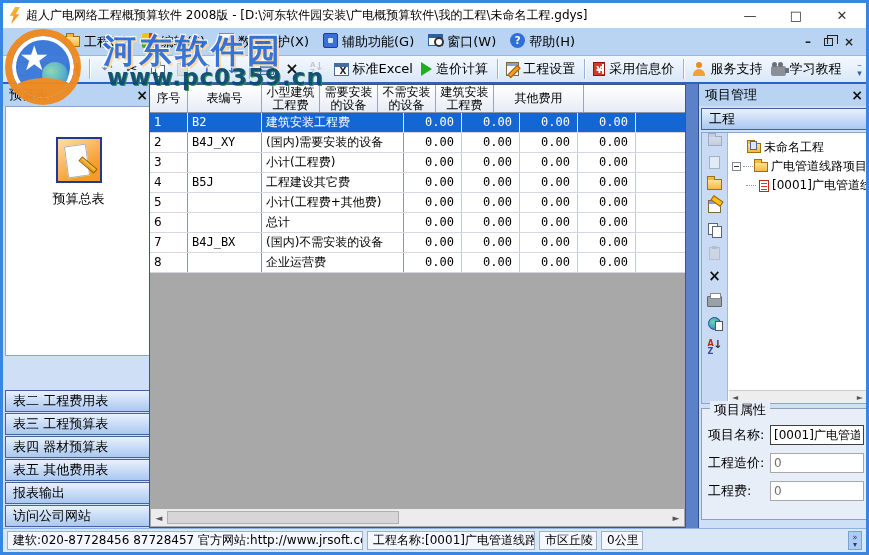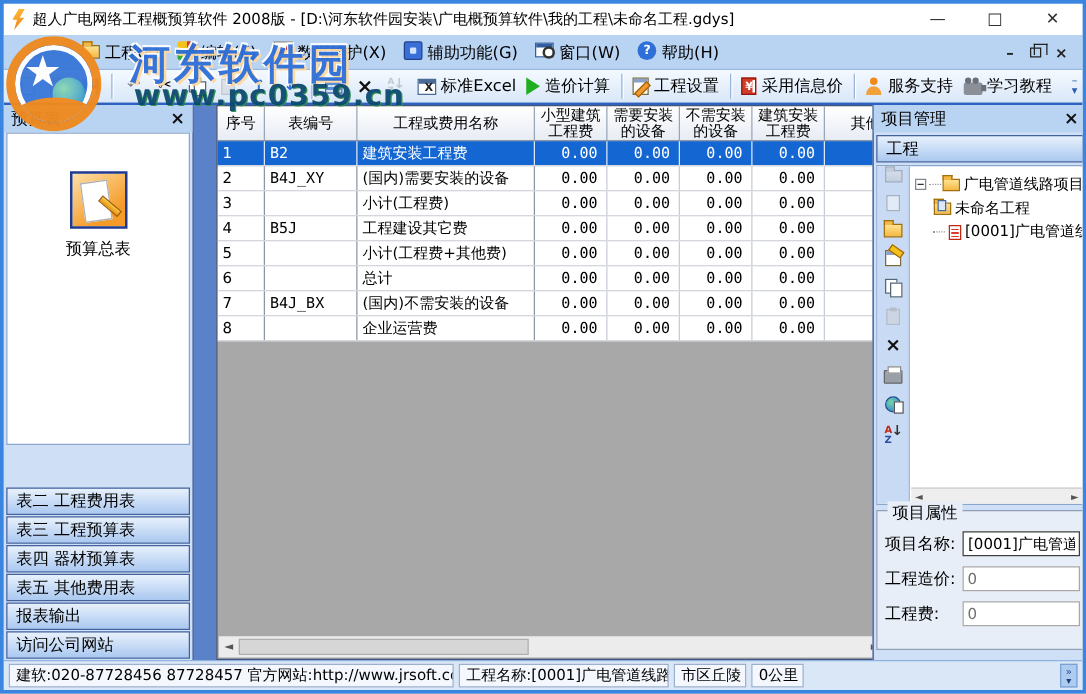--- a/index.html
+++ b/index.html
@@ -86,21 +86,21 @@
   .lp-box{margin:0 2px;height:250px;background:#fff;border:1px solid #8aa6cc;display:flex;flex-direction:column;align-items:center;}
   .big-icon{margin-top:30px;width:46px;height:46px;border:2px solid #1f3a8f;background:linear-gradient(145deg,#fddfa8,#f59b28 75%);position:relative;}
   .big-icon::before{content:"";position:absolute;left:8px;top:6px;width:20px;height:30px;background:#fff;border:1px solid #b0b0b0;transform:rotate(-8deg);}
   .big-icon::after{content:"";position:absolute;right:2px;bottom:13px;width:18px;height:4px;background:linear-gradient(#f7c948,#e8940f);border:1px solid #a06010;transform:rotate(40deg);}
   .big-icon-label{margin-top:7px;font-size:13px;color:#000;}
   .lp-tabs{position:absolute;left:0;right:0;bottom:0;}
   .lp-tabs .caption{margin:1px 2px;}
   .caption.center{justify-content:flex-start;}
 
   
-  .grid{position:absolute;left:170px;top:0;width:537px;height:444px;background:#a8a8a8;border:1px solid #45547a;overflow:hidden;}
+  .grid{position:absolute;left:146px;top:0;width:537px;height:444px;background:#a8a8a8;border:1px solid #45547a;overflow:hidden;}
   .g-hdr{display:flex;height:28px;background:linear-gradient(#ffffff,#e7ecf4);border-bottom:1px solid #8a96a6;width:576px;}
   .g-hc{display:flex;flex-direction:column;align-items:center;justify-content:center;font-size:12px;line-height:13px;color:#000;border-right:1px solid #9aa6b8;flex:none;text-align:center;}
   .g-row{display:flex;height:20px;background:#fff;border-bottom:1px solid #d4d8de;width:576px;}
   .g-c{flex:none;font-size:12px;line-height:19px;color:#000;border-right:1px solid #c6ccd6;padding:0 4px;white-space:nowrap;overflow:hidden;}
   .g-c.dark{border-right-color:#8a96a6;}
   .mono{font-family:"DejaVu Sans Mono",monospace;font-size:12px;}
   .num{text-align:right;padding-right:7px;}
   .c0{width:38px;}.c1{width:74px;}.c2{width:142px;}.c3,.c4,.c5,.c6{width:58px;}.c7{width:90px;}
   .g-row.sel{background:#1467d2;}
   .g-row.sel .g-c{color:#fff;border-right-color:rgba(255,255,255,.85);}
@@ -315,23 +315,20 @@
     </div>
 
     <div class="grid">
       <div class="g-hdr">
         <div class="g-hc c0">
             <span>序号</span>
           </div>
         <div class="g-hc c1">
             <span>表编号</span>
           </div>
-        <div class="g-hc c2">
-            <span>工程或费用名称</span>
-          </div>
         <div class="g-hc c3">
             <span>小型建筑</span>
             <span>工程费</span>
           </div>
         <div class="g-hc c4">
             <span>需要安装</span>
             <span>的设备</span>
           </div>
         <div class="g-hc c5">
             <span>不需安装</span>
@@ -451,29 +448,29 @@
           <span class="ic i-open" style="margin-top:0"></span>
           <span class="ic s-note"></span>
           <span class="ic i-copy"></span>
           <span class="ic i-paste dis"></span>
           <span class="s-x">×</span>
           <span class="ic s-printer"></span>
           <span class="ic s-globe"></span>
           <span class="s-az"><b>A</b><br><u>Z</u><i>↓</i></span>
         </div>
         <div class="tree">
+          <div class="t-row" style="padding-left:14px;">
+            <span class="t-folder paged"></span>
+            <span>未命名工程</span>
+          </div>
           <div class="t-row">
             <span class="exp"></span>
               <span class="dots"></span>
             <span class="t-folder"></span>
             <span>广电管道线路项目</span>
-          </div>
-          <div class="t-row" style="padding-left:14px;">
-            <span class="t-folder paged"></span>
-            <span>未命名工程</span>
           </div>
           <div class="t-row" style="padding-left:14px;">
             <span class="dots"></span>
             <span class="t-doc"></span>
             <span>[0001]广电管道线路</span>
           </div>
         </div>
         <div class="tree-hscroll">
           <span>◄</span>
           <span>►</span>

